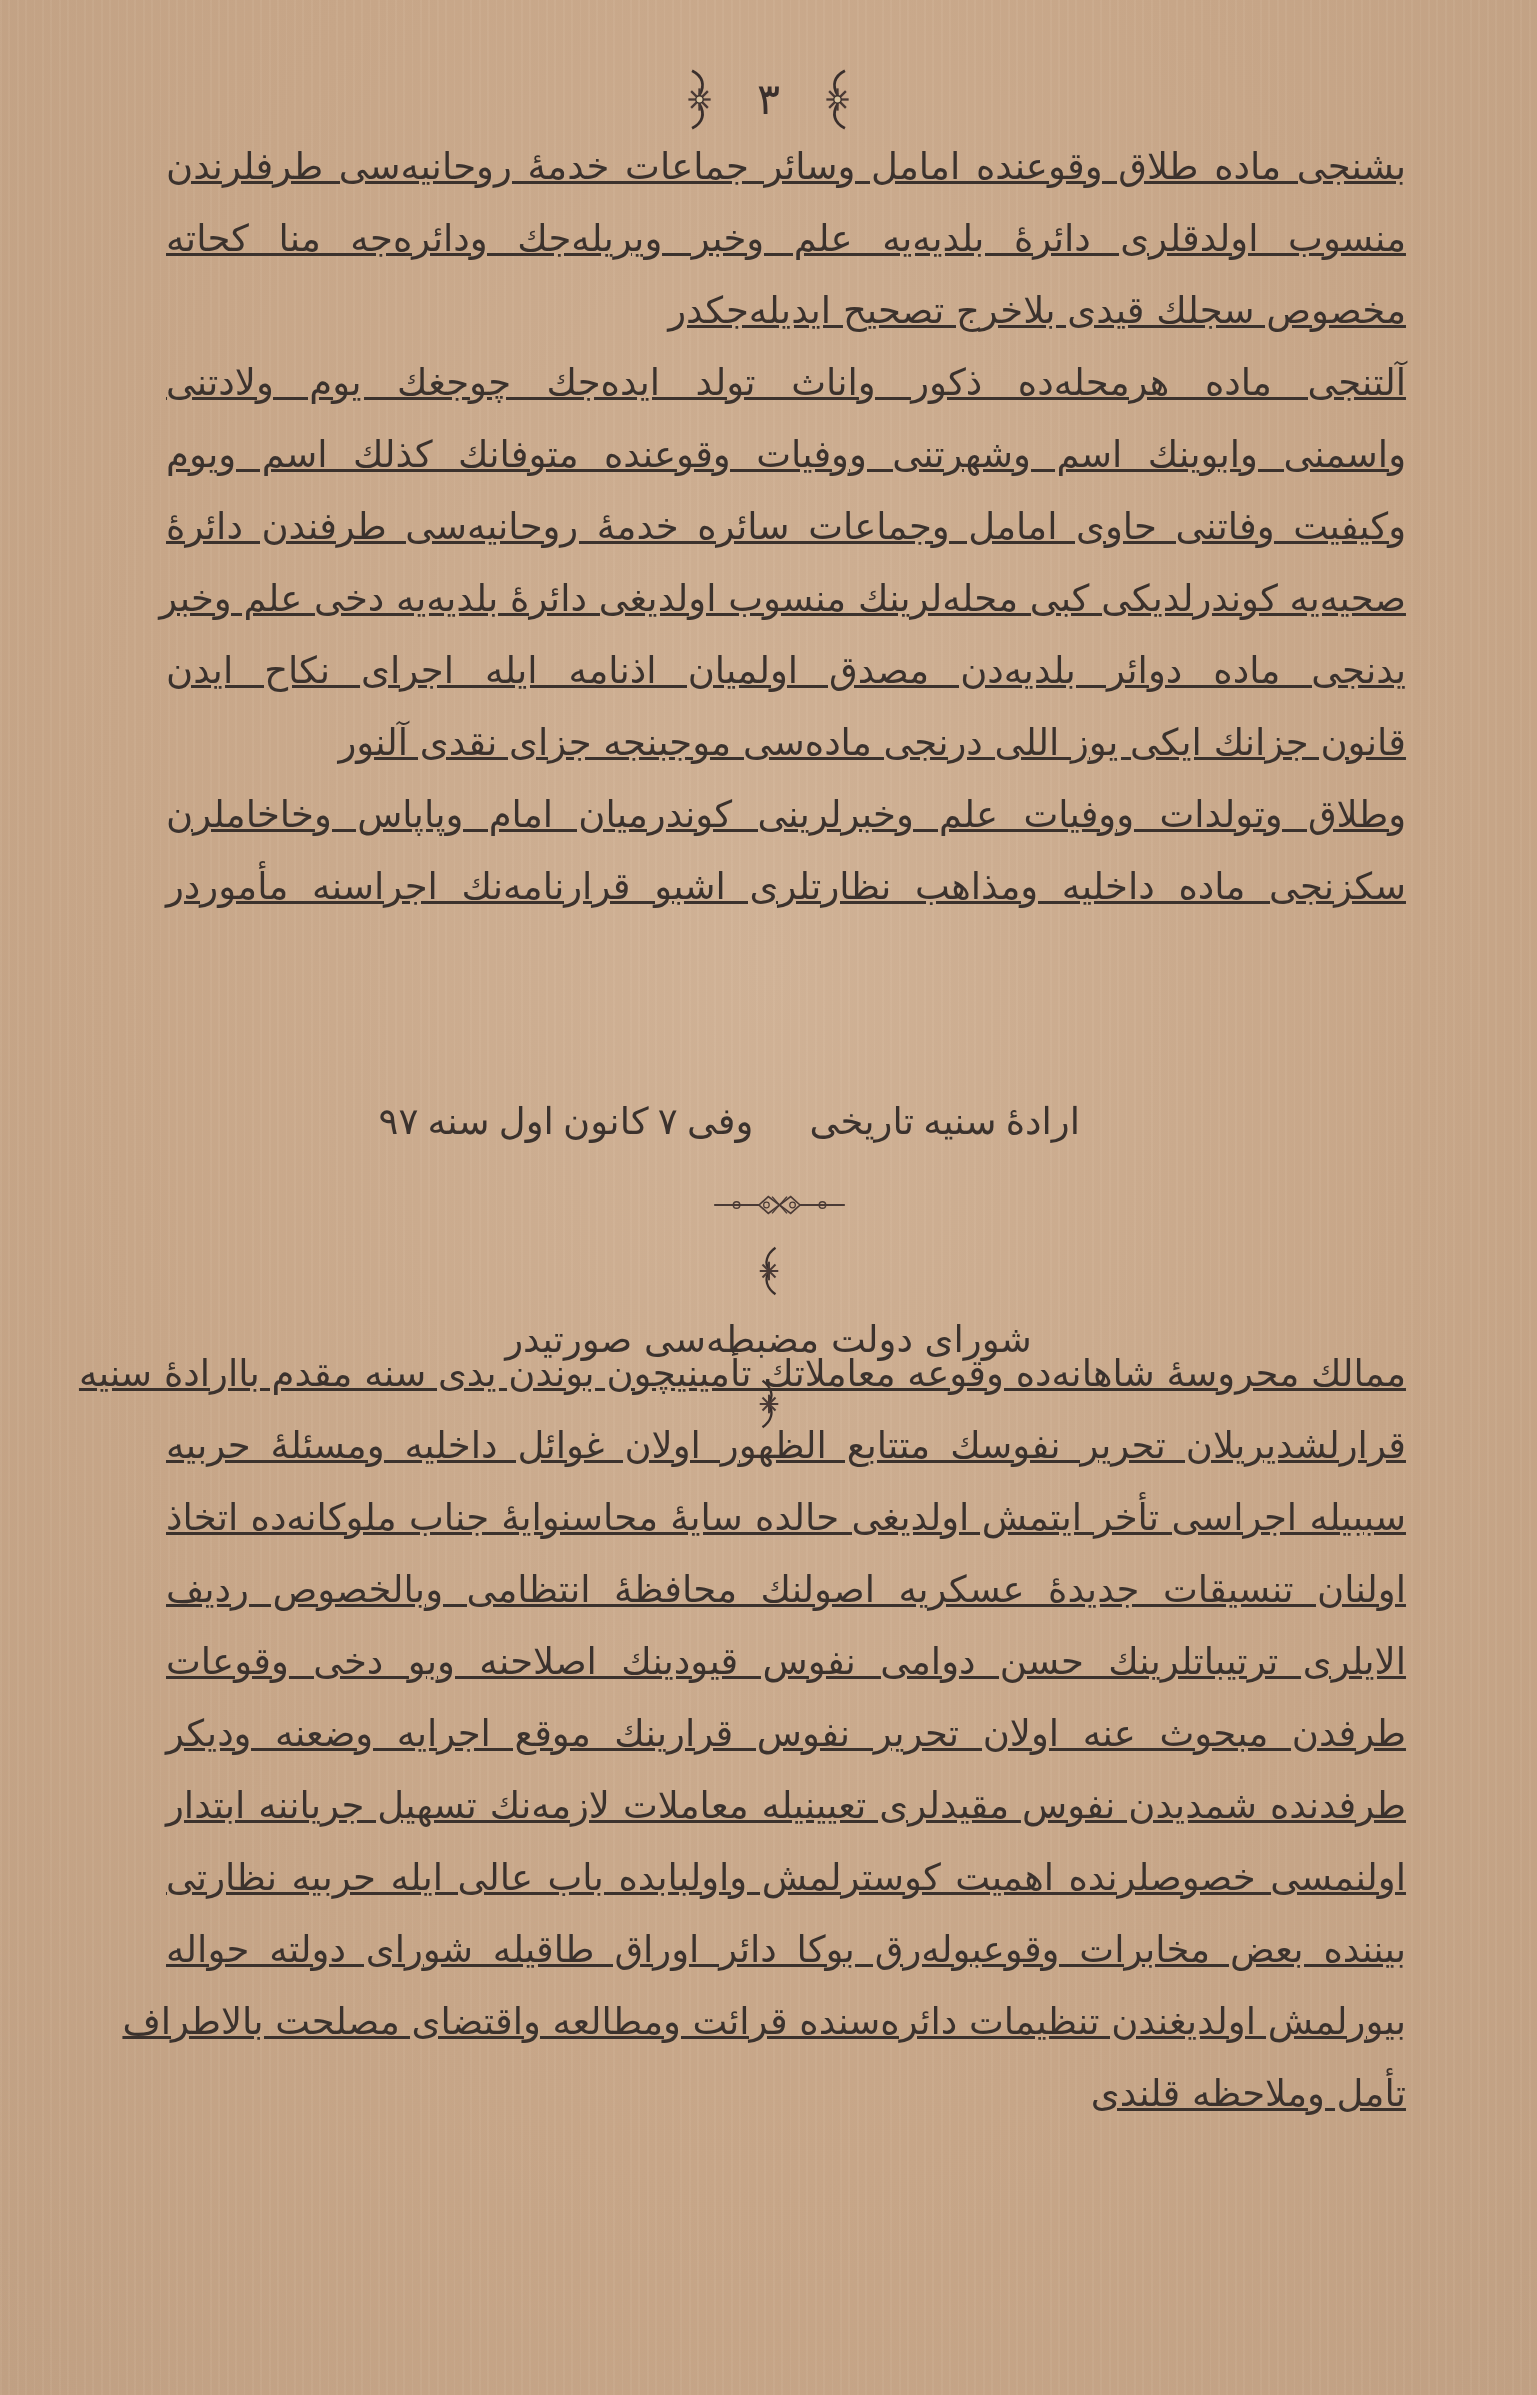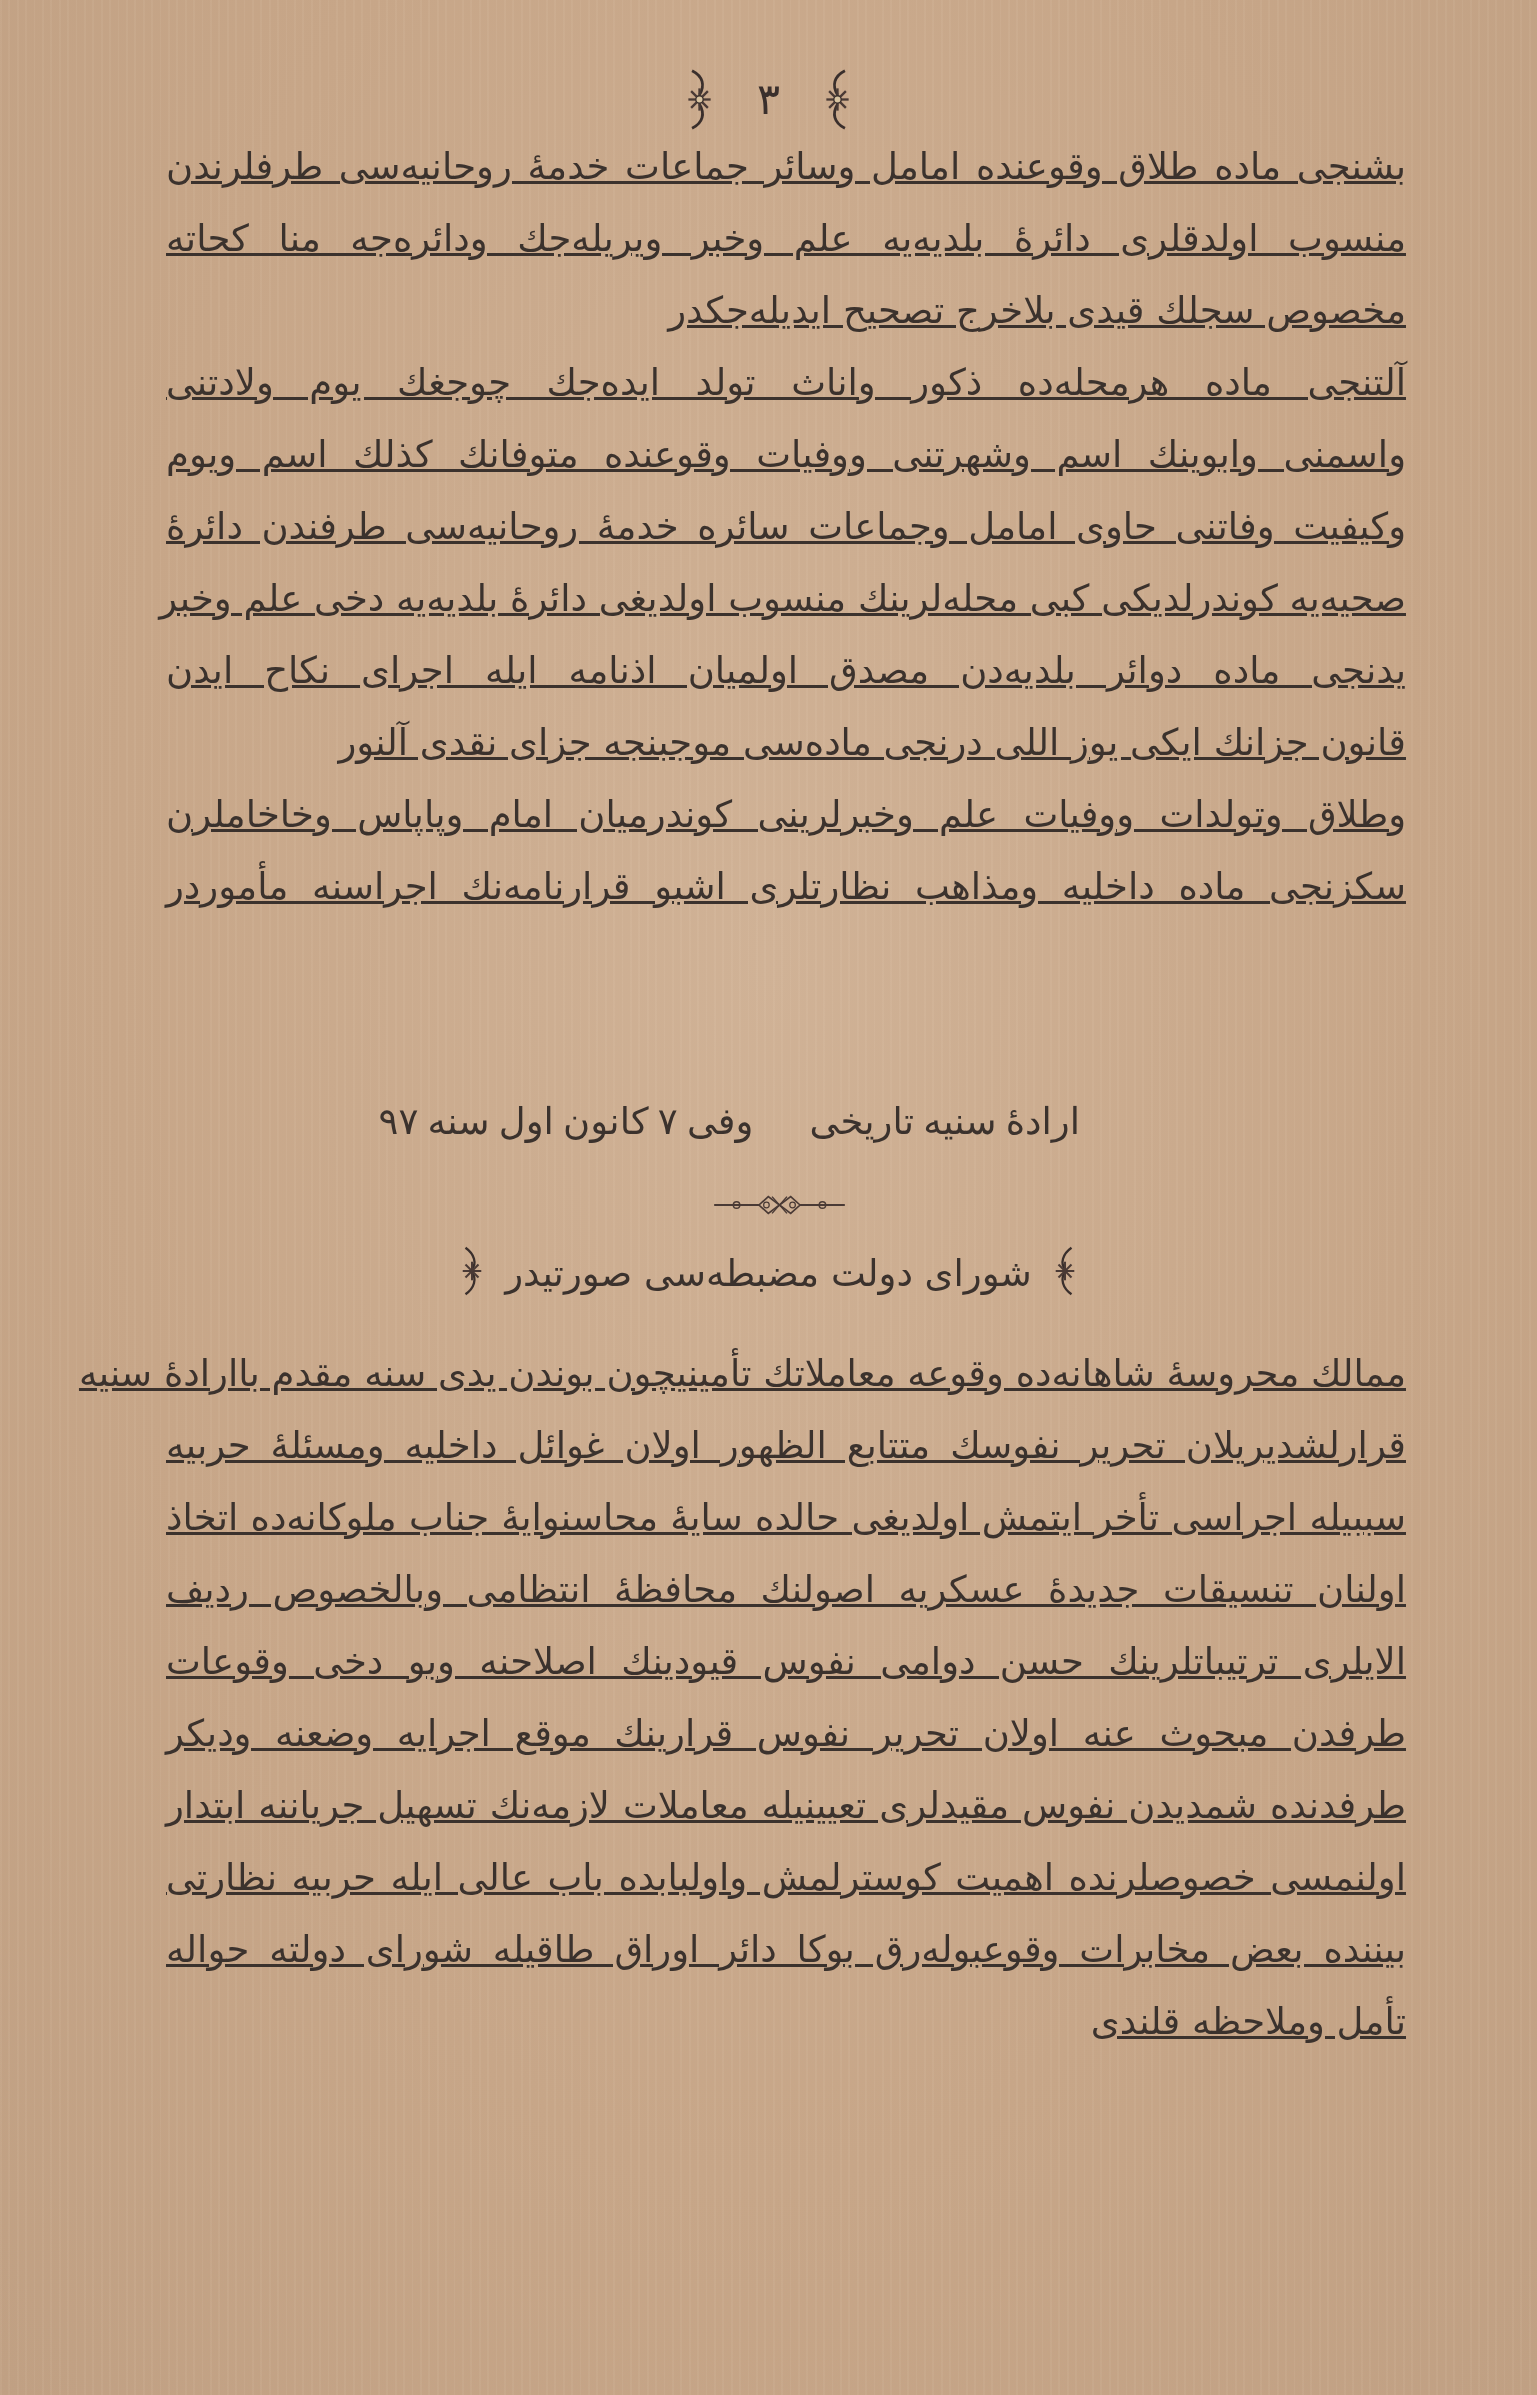--- a/index.html
+++ b/index.html
@@ -41,20 +41,21 @@
   .line.short { text-align-last: right; }
   .block1 { top: 131px; }
   .block2 { top: 1338px; }
   .divider {
     position: absolute; top: 1191px; left: 714px; width: 131px; height: 28px;
   }
   .section-title {
     position: absolute; top: 1245px; left: 0; width: 1537px;
     display: flex; justify-content: center; align-items: center; gap: 17px;
     direction: rtl;
+    flex-direction: column;
   }
   .section-title .title-text {
     font-family: "DejaVu Sans", sans-serif; font-size: 37px; color: #3b322d;
   }
   .small-ornament svg { width: 32px; height: 52px; }
   .date-line { position: absolute; top: 1100px; right: 457px; direction: rtl;
     font-family: Liberation Serif, serif; font-size: 37px; color: #3b322d; white-space: nowrap; }
   .date-line span { margin-left: 47px; }
 </style>
 </head>
@@ -156,17 +157,18 @@
   <div class="text-block block2">
     <div class="line">ممالك محروسهٔ شاهانه‌ده وقوعه معاملاتك تأمینیچون بوندن یدی سنه مقدم باارادهٔ سنیه</div>
     <div class="line">قرارلشدیریلان تحریر نفوسك متتابع الظهور اولان غوائل داخلیه ومسئلهٔ حربیه</div>
     <div class="line">سببیله اجراسی تأخر ایتمش اولدیغی حالده سایهٔ محاسنوایهٔ جناب ملوكانه‌ده اتخاذ</div>
     <div class="line">اولنان تنسیقات جدیدهٔ عسكریه اصولنك محافظهٔ انتظامی وبالخصوص ردیف</div>
     <div class="line">الایلری ترتیباتلرینك حسن دوامی نفوس قیودینك اصلاحنه وبو دخی وقوعات</div>
     <div class="line">طرفدن مبحوث عنه اولان تحریر نفوس قرارینك موقع اجرایه وضعنه ودیكر</div>
     <div class="line">طرفدنده شمدیدن نفوس مقیدلری تعیینیله معاملات لازمه‌نك تسهیل جریاننه ابتدار</div>
     <div class="line">اولنمسی خصوصلرنده اهمیت كوسترلمش واولبابده باب عالی ایله حربیه نظارتی</div>
     <div class="line">بیننده بعض مخابرات وقوعبوله‌رق بوكا دائر اوراق طاقیله شورای دولته حواله</div>
+    <div class="line">بیورلمش اولدیغندن تنظیمات دائره‌سنده قرائت ومطالعه واقتضای مصلحت بالاطراف</div>
     <div class="line short">تأمل وملاحظه قلندی</div>
   </div>
 
 </div>
 
 
 </body></html>

